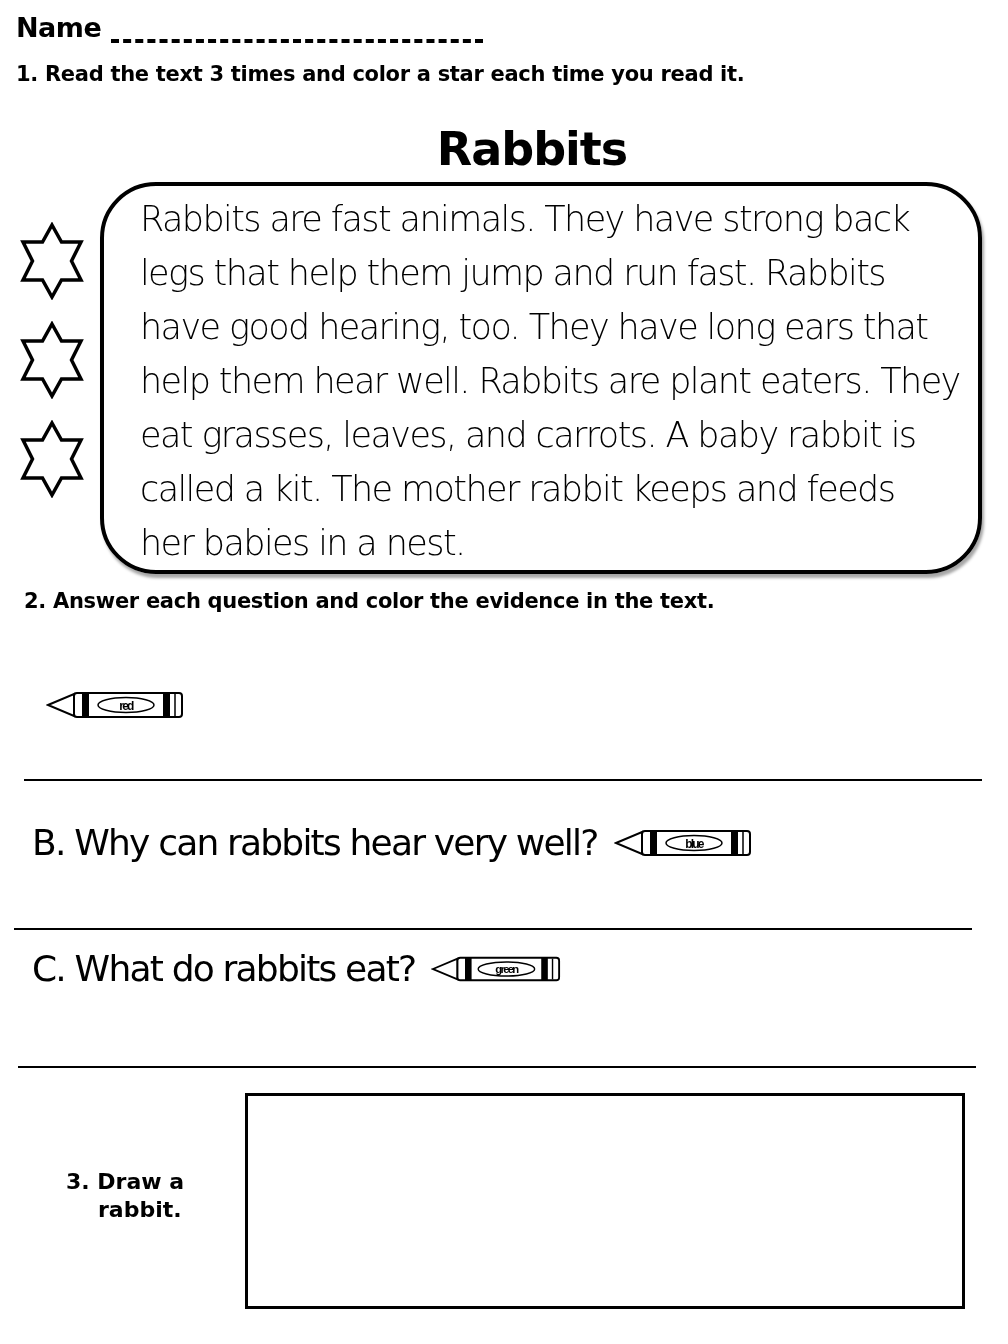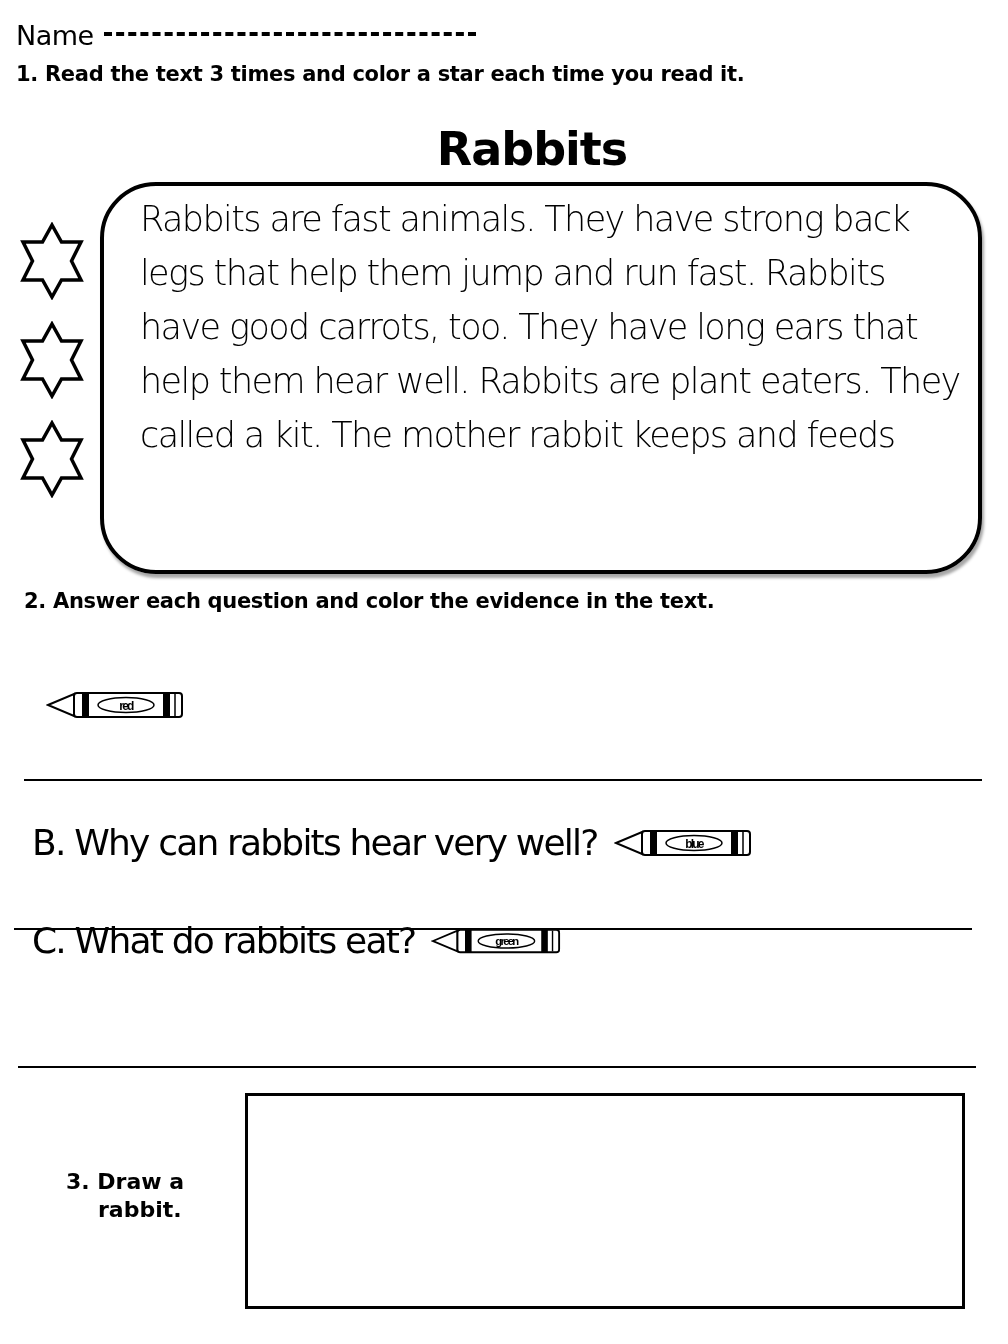--- a/index.html
+++ b/index.html
@@ -1,31 +1,31 @@
 <!DOCTYPE html>
 <html><head>
   <meta charset="utf-8">
   <style>
     html, body { margin: 0; padding: 0; background: #ffffff; }
     body { width: 1008px; height: 1344px; position: relative; overflow: hidden; color: #000; font-family: "DejaVu Sans", sans-serif; }
     .abs { position: absolute; }
-    .name-row { left: 16px; top: 12px; font-weight: normal; font-size: 27px; letter-spacing: -0.5px; display: flex; align-items: flex-start; margin-top: 8px; }
+    .name-row { left: 16px; top: 12px; font-weight: bold; font-size: 27px; letter-spacing: -0.5px; display: flex; align-items: flex-end; }
     .name-line { display: inline-block; width: 372px; border-bottom: 4px dashed #000; margin-left: 10px; height: 12px; }
     .instr1 { left: 16px; top: 62px; font-weight: bold; font-size: 21px; letter-spacing: -0.3px; text-align: right; }
     .title { left: 0; width: 1064px; top: 122px; text-align: center; font-weight: bold; font-size: 46px; letter-spacing: -1px; }
     .stars { left: 18px; top: 222px; width: 70px; }
     .star { display: block; width: 68px; height: 78px; margin-bottom: 21px; }
     .passage-box { left: 100px; top: 182px; width: 882px; height: 392px; border: 4px solid #000; border-radius: 56px; box-shadow: 2px 4px 3px rgba(0,0,0,0.35); box-sizing: border-box; }
     .passage { left: 140px; top: 192px; width: 830px; font-family: "DejaVu Sans", sans-serif; font-weight: 200; font-size: 35px; line-height: 54px; letter-spacing: -1.6px; }
     .passage span { display: block; white-space: nowrap; }
     .instr2 { left: 24px; top: 589px; font-weight: bold; font-size: 21px; letter-spacing: -0.3px; text-align: center; }
     .question { display: flex; align-items: center; font-size: 36px; letter-spacing: -1.8px; font-weight: normal; }
     .q-a { left: 30px; top: 688px; }
     .q-b { left: 32px; top: 822px; align-items: center; }
-    .q-c { left: 32px; top: 920px; }
+    .q-c { left: 32px; top: 948px; }
     .crayon { margin-left: 16px; display: inline-block; }
     .answer-line { height: 0; border-top: 2px solid #000; }
     .line-a { left: 24px; top: 779px; width: 958px; }
     .line-b { left: 14px; top: 928px; width: 958px; }
     .line-c { left: 18px; top: 1066px; width: 958px; }
     .draw-label { left: 66px; top: 1168px; font-weight: bold; font-size: 22px; line-height: 28px; }
     .draw-label .l2 { display: block; padding-left: 32px; }
     .draw-box { left: 245px; top: 1093px; width: 720px; height: 216px; border: 3px solid #000; box-sizing: border-box; }
   </style>
 </head>
@@ -49,23 +49,25 @@
   </svg>
   <svg class="star" viewBox="0 0 68 78">
     <polygon points="34,3 43.5,20 63,20 53.5,39 63,58 43.5,58 34,75 24.5,58 5,58 14.5,39 5,20 24.5,20" fill="#fff" stroke="#000" stroke-width="3.5" stroke-linejoin="miter"></polygon>
   </svg>
 </div>
 
 <div class="abs passage-box"></div>
 <div class="abs passage">
   <span>Rabbits are fast animals. They have strong back</span>
   <span>legs that help them jump and run fast. Rabbits</span>
-  <span>have good carrots, too. They have long ears that</span>
+  <span>have good hearing, too. They have long ears that</span>
   <span>help them hear well. Rabbits are plant eaters. They</span>
+  <span>eat grasses, leaves, and carrots. A baby rabbit is</span>
   <span>called a kit. The mother rabbit keeps and feeds</span>
+  <span>her babies in a nest.</span>
 </div>
 
 <div class="abs instr2">2. Answer each question and color the evidence in the text.</div>
 
 <div class="abs question q-a">
   <svg class="crayon" width="140" height="34" viewBox="0 0 140 34">
     <path d="M2,17 L28,6 L28,28 Z" fill="#fff" stroke="#000" stroke-width="2"></path>
     <rect x="28" y="5" width="108" height="24" rx="3" fill="#fff" stroke="#000" stroke-width="2"></rect>
     <rect x="36" y="5" width="7" height="24" fill="#000"></rect>
     <rect x="117" y="5" width="7" height="24" fill="#000"></rect>

